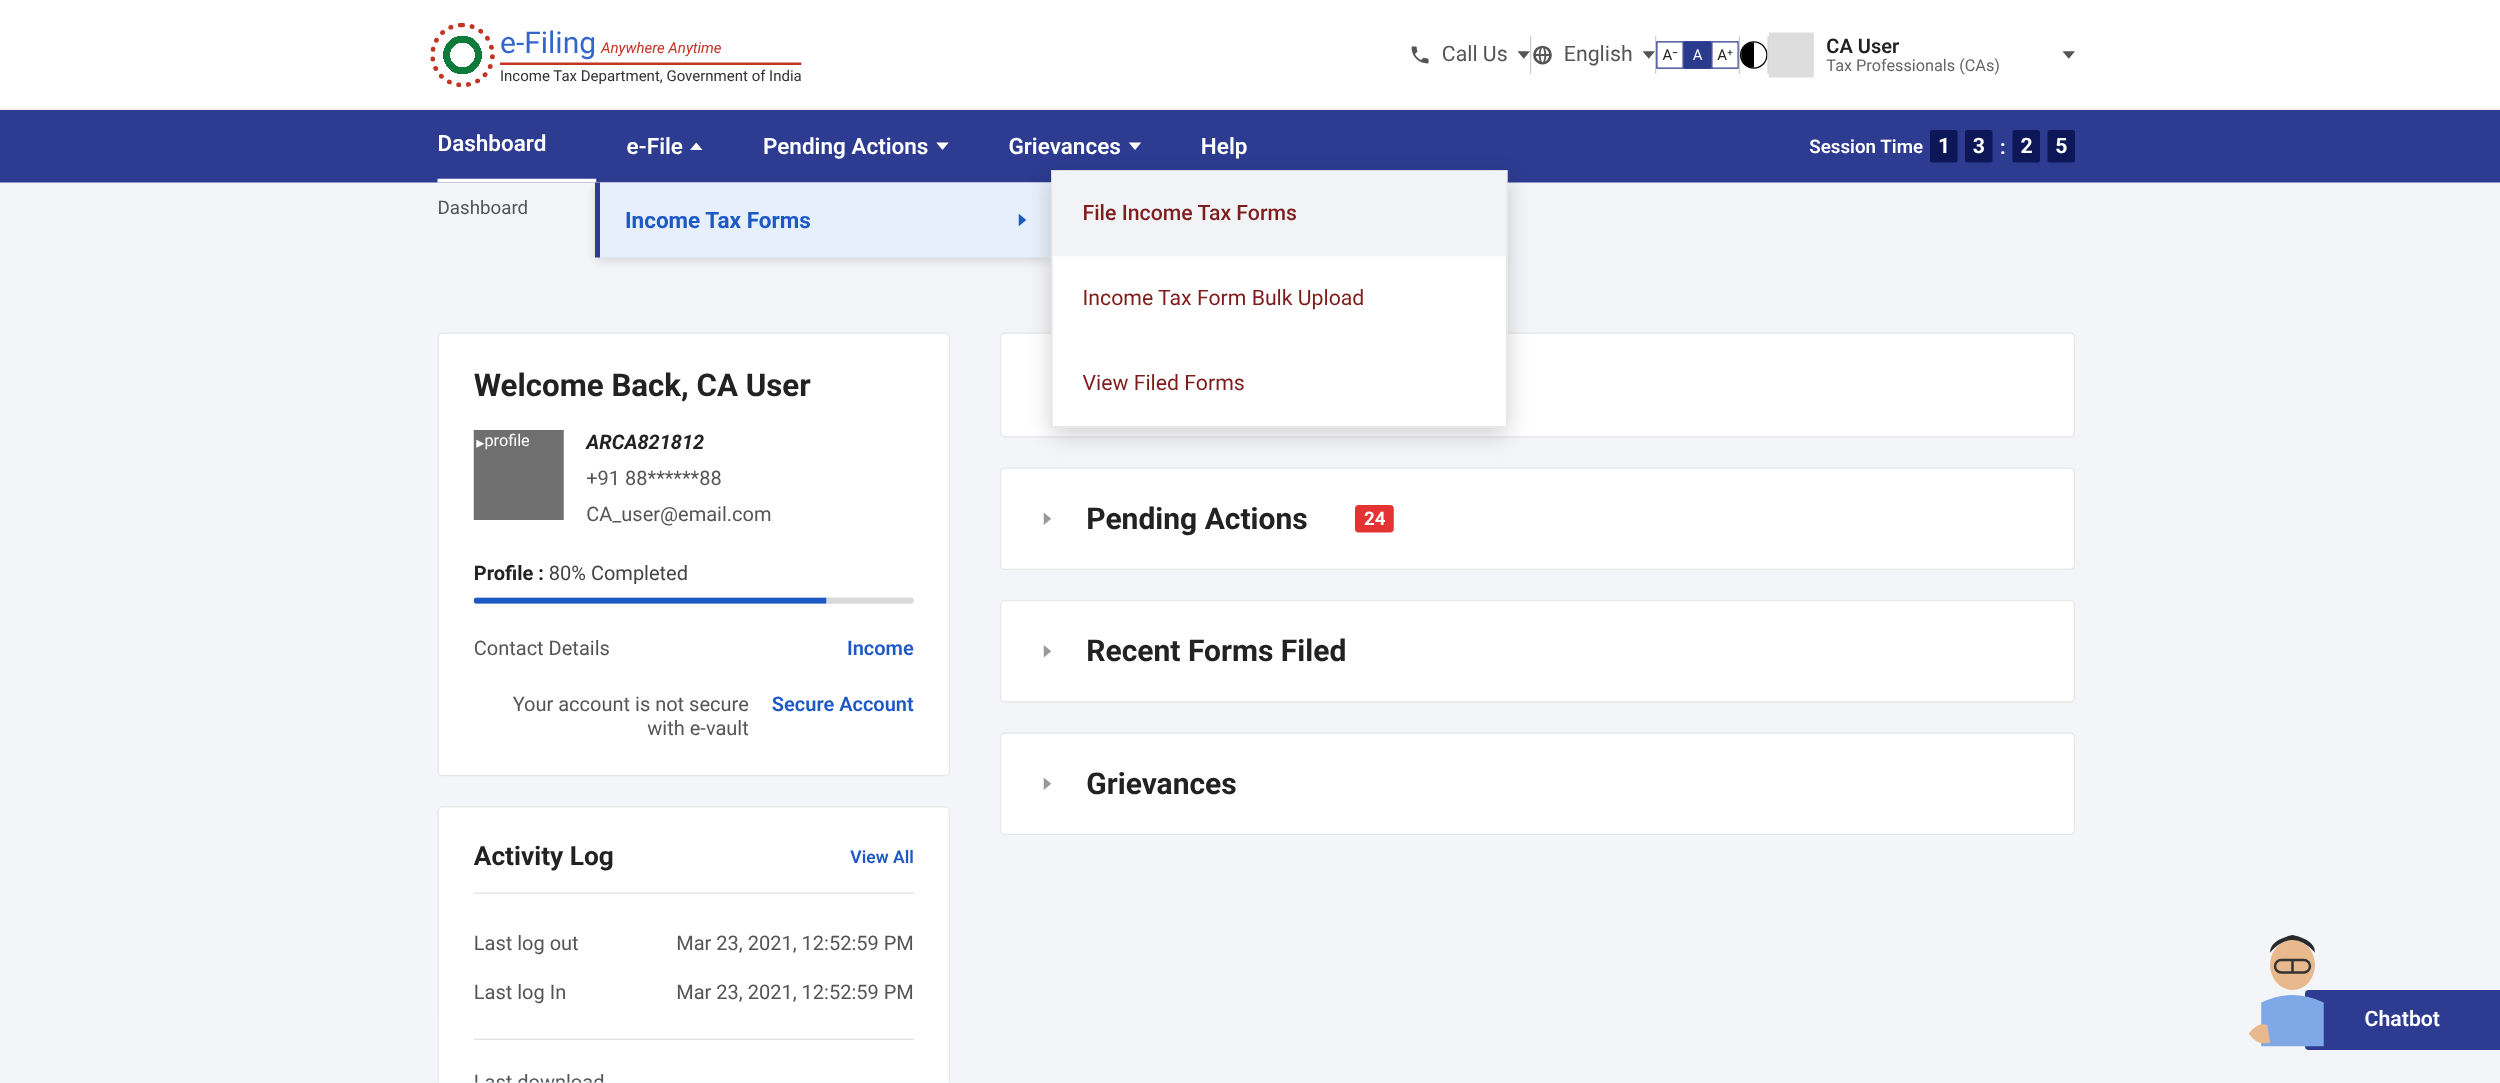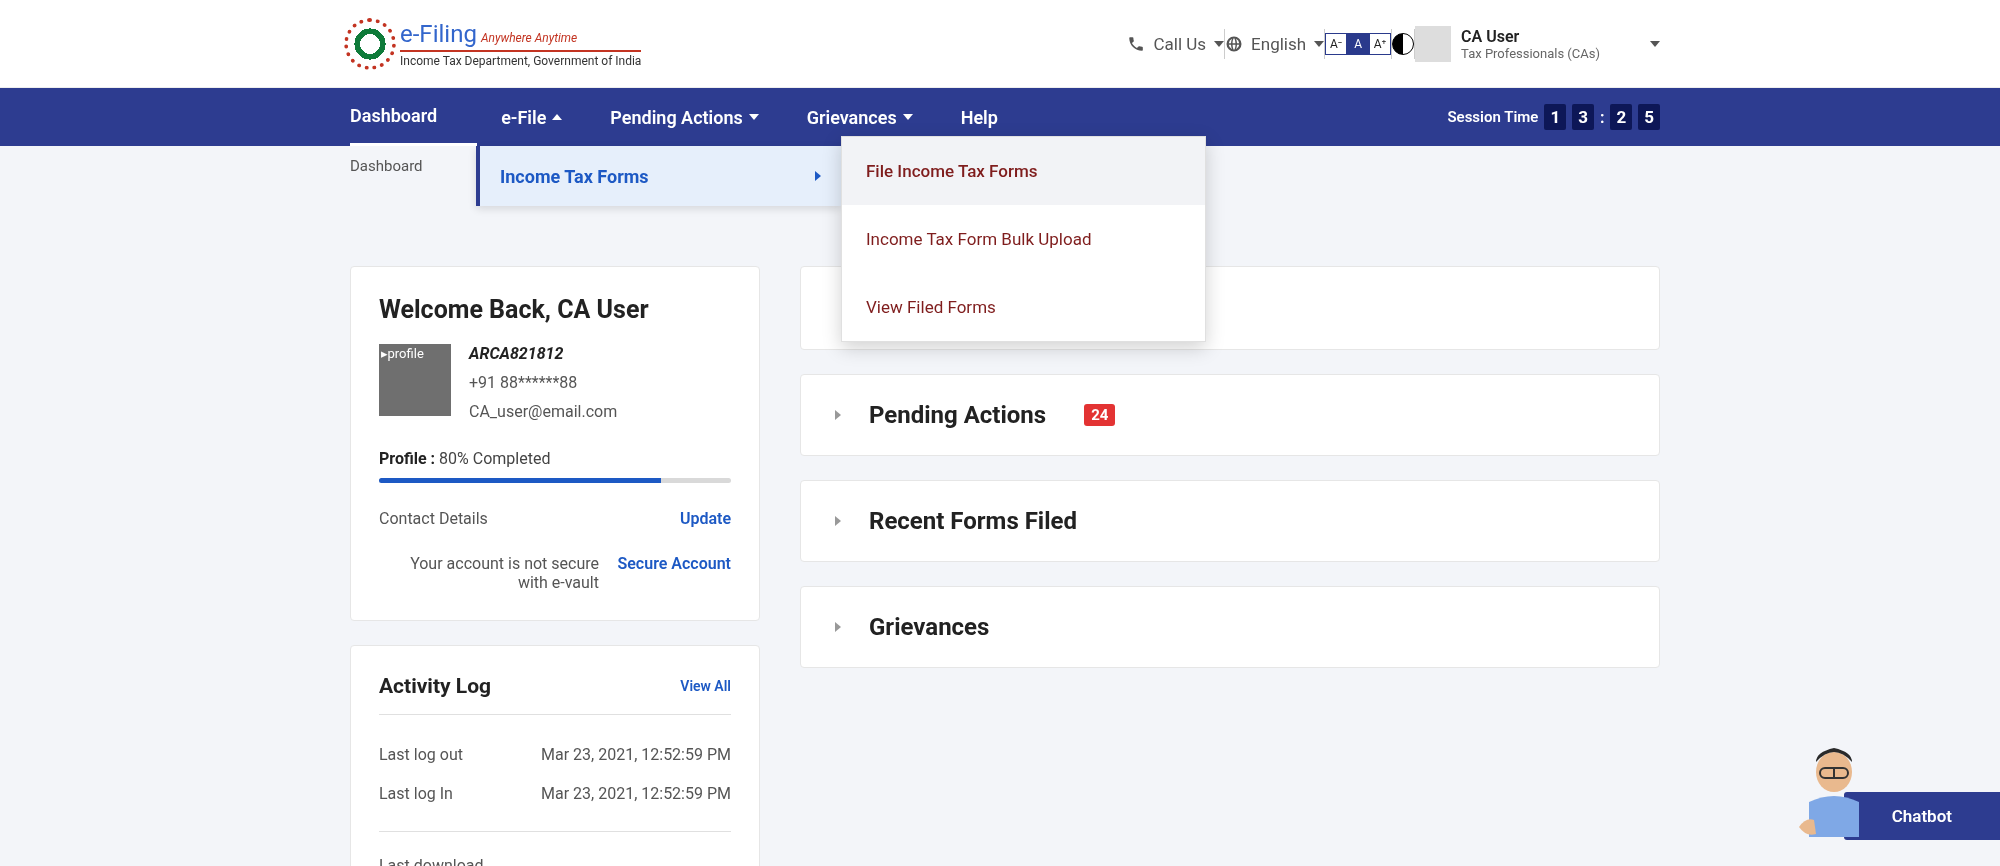--- a/index.html
+++ b/index.html
@@ -194,21 +194,21 @@
         </div>
       </div>
       <div class="profile-complete">
         <b>Profile : </b><span>80% Completed</span>
       </div>
       <div class="progress-bar">
         <div class="progress-fill" id="progress-fill" style="width: 80%;"></div>
       </div>
       <div class="prof-link-row">
         <span class="note">Contact Details</span>
-        <span class="link">Update</span>
+        <span class="link">Income</span>
       </div>
       <div class="prof-link-row">
         <span class="note">Your account is not secure with e-vault</span>
         <span class="link">Secure Account</span>
       </div>
     </div>
 
     <div class="card">
       <div class="card-header">
         <h2>Activity Log</h2>

